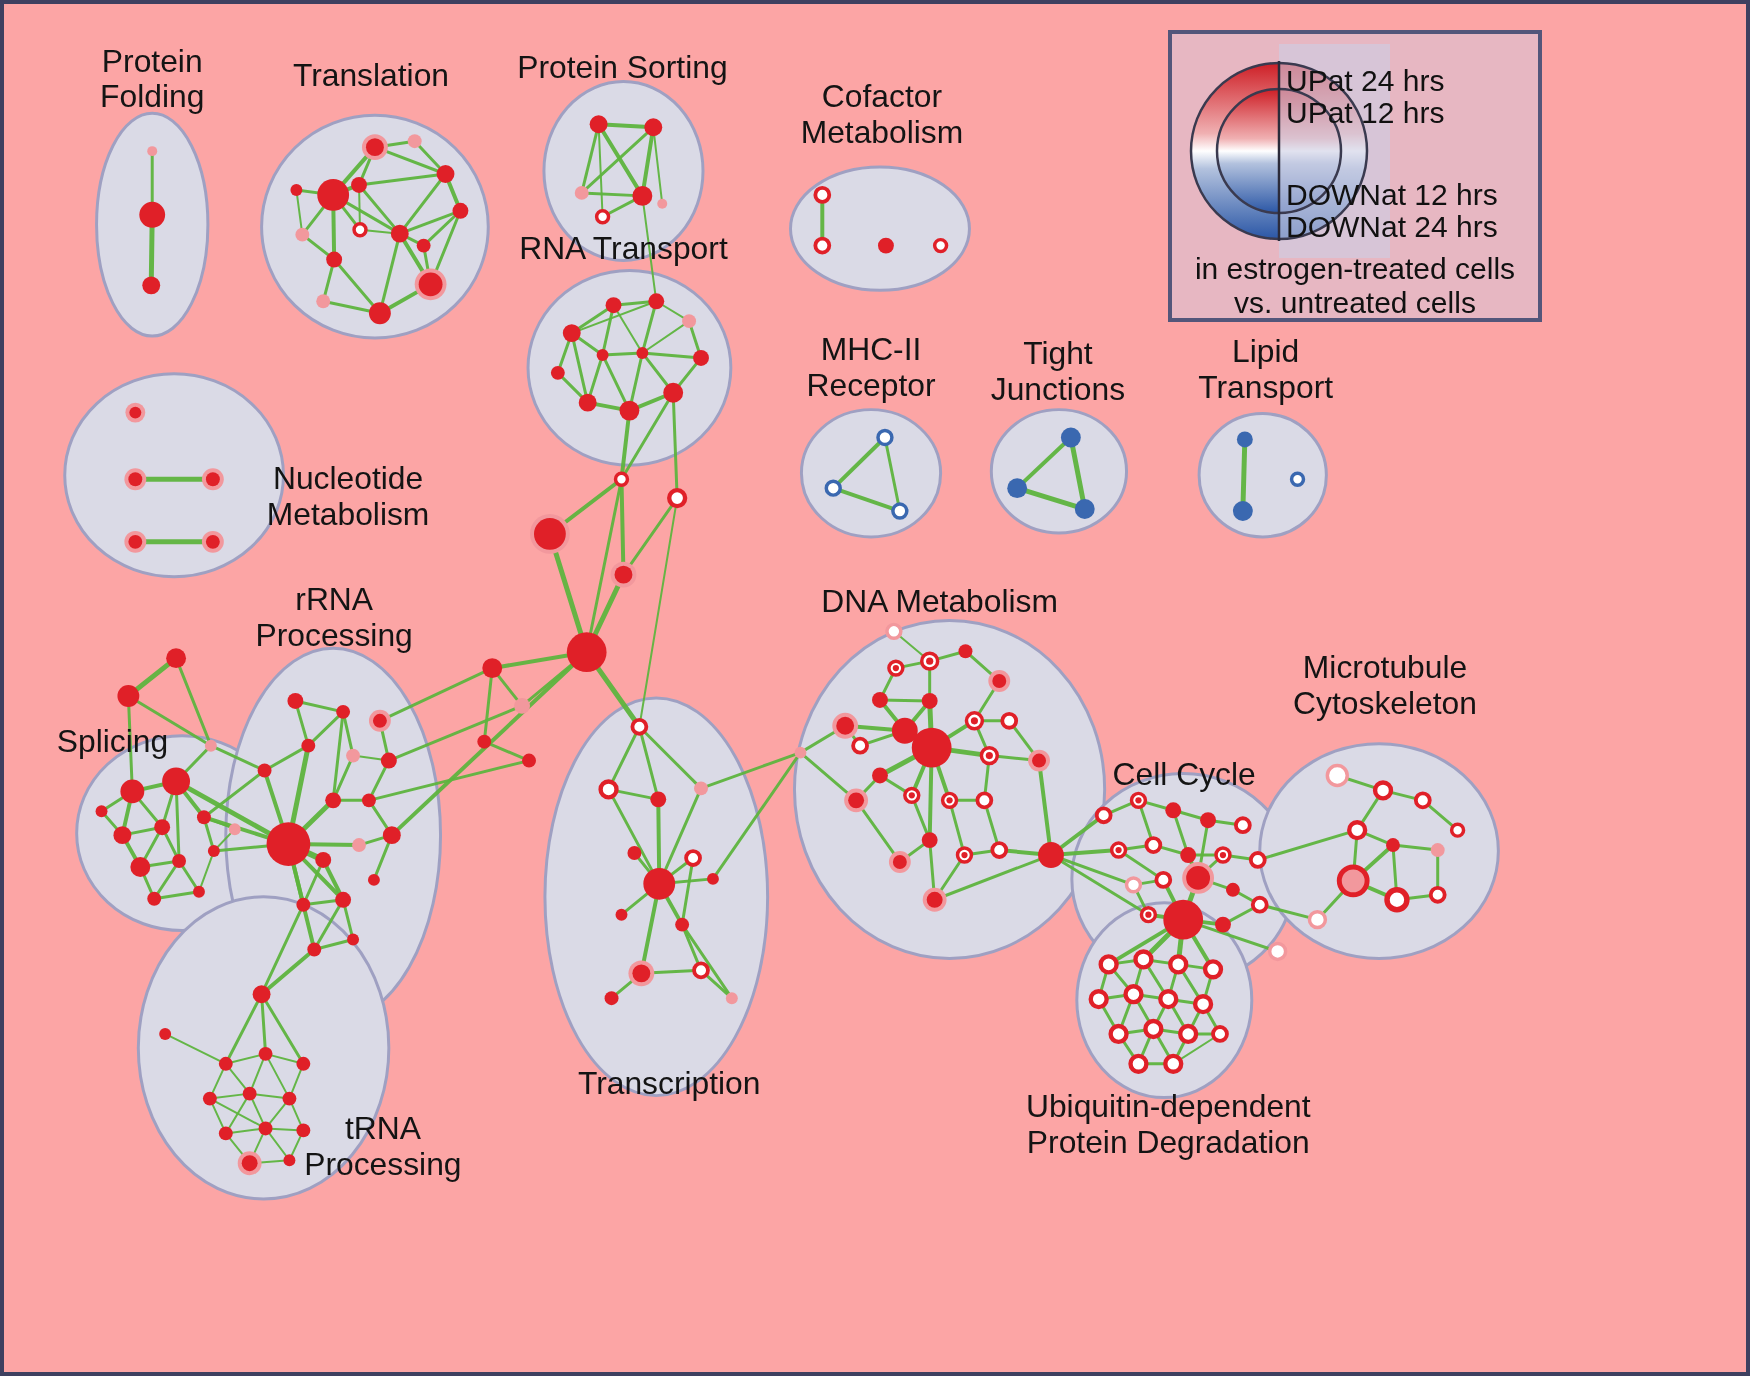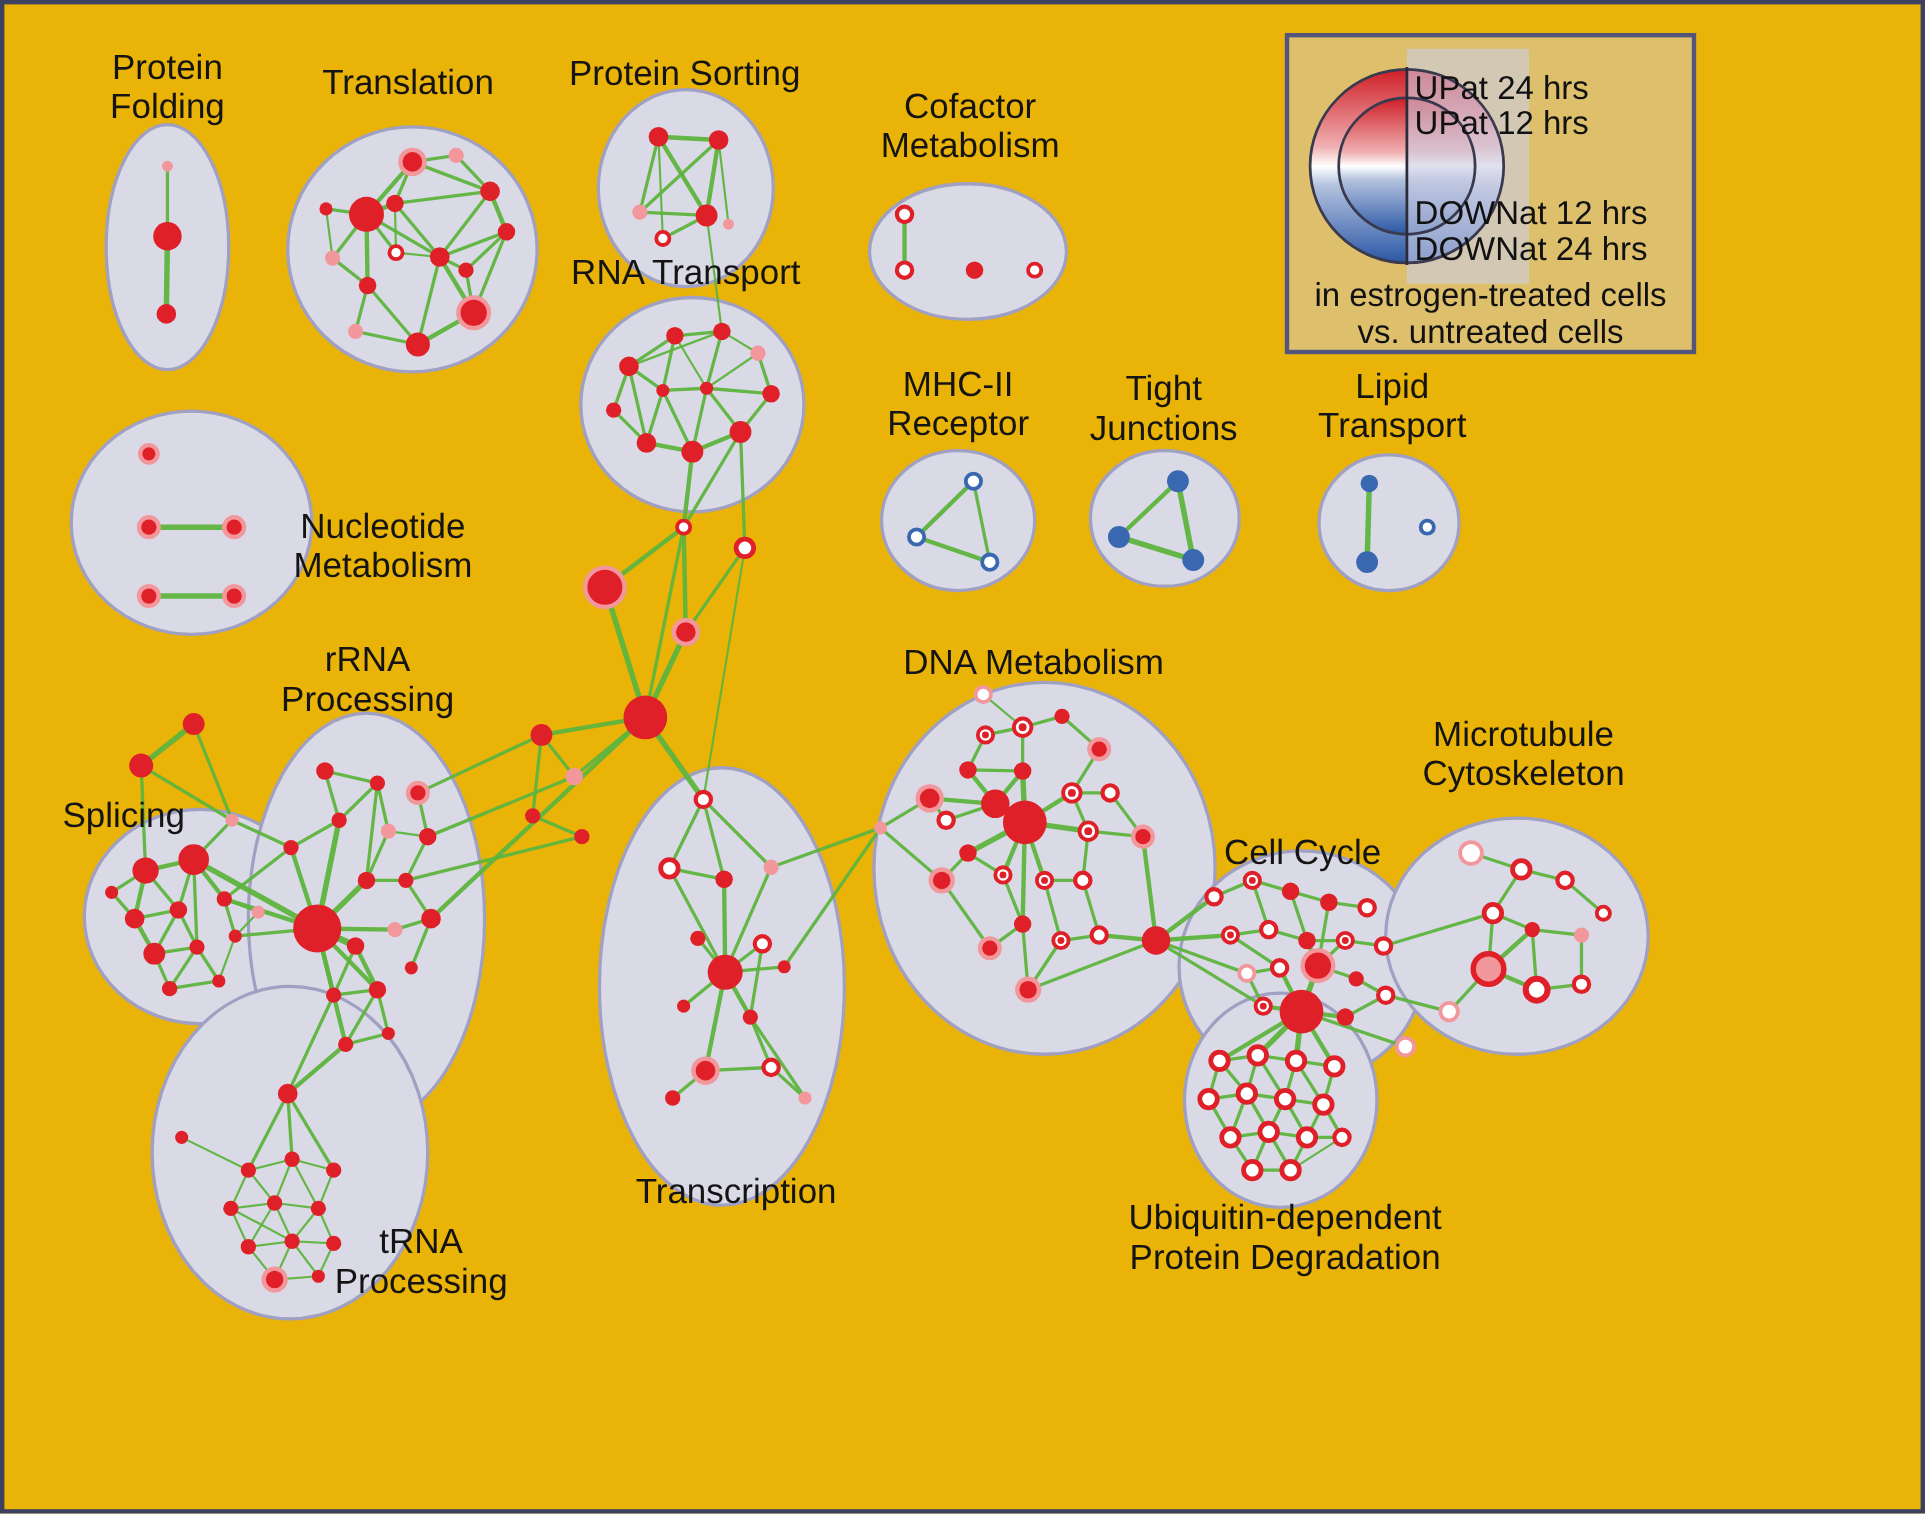--- a/index.html
+++ b/index.html
@@ -1,16 +1,16 @@
 <!DOCTYPE html>
 <html><head>
 <meta charset="utf-8">
 <style>
   html,body{margin:0;padding:0;background:#b9badb;}
-  .figure{position:relative;width:1750px;height:1376px;background:#eab308;
+  .figure{position:relative;width:1750px;height:1376px;background:#fca5a5;
           border:4px solid #3e4060;box-sizing:border-box;overflow:hidden;
           font-family:"Liberation Sans",sans-serif;}
   #network{position:absolute;left:0;top:0;width:100%;height:100%;}
   .cluster-label{font-size:32px;fill:#141414;font-family:"Liberation Sans",sans-serif;}
   .legend{position:absolute;left:1164px;top:26px;width:374px;height:292px;
           border:4px solid #53567a;box-sizing:border-box;background:rgba(206,207,230,0.45);}
   .legend-rings{position:absolute;left:6px;top:10px;}
   .lg-row{position:absolute;left:114px;right:14px;display:flex;
           font-size:30px;color:#111;line-height:30px;}
   .lg-caption{position:absolute;left:0;right:0;top:218px;text-align:center;font-size:30px;

